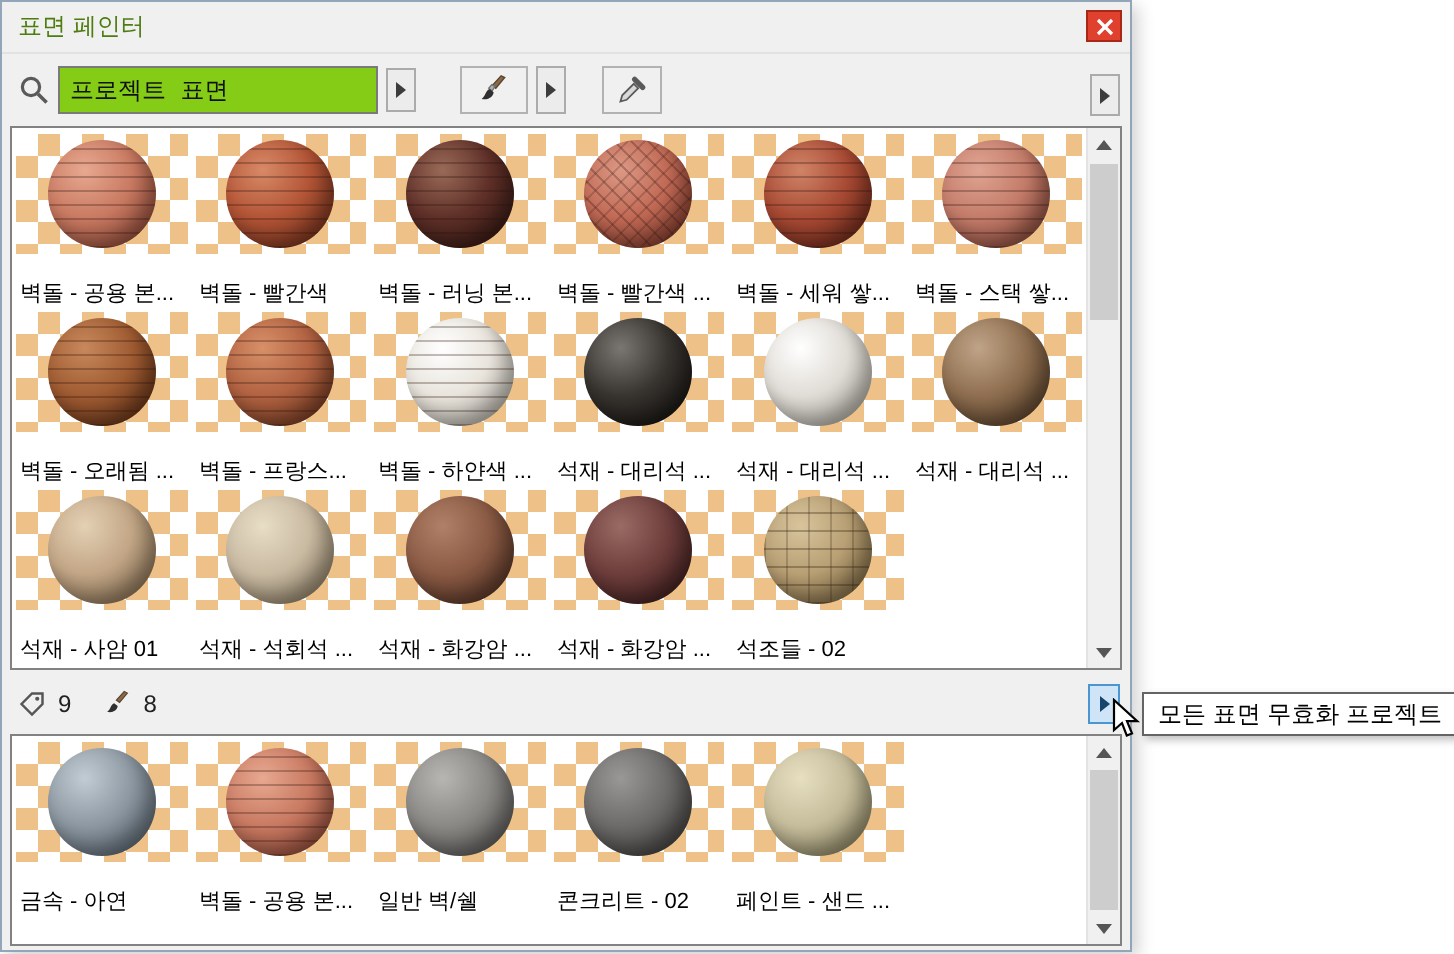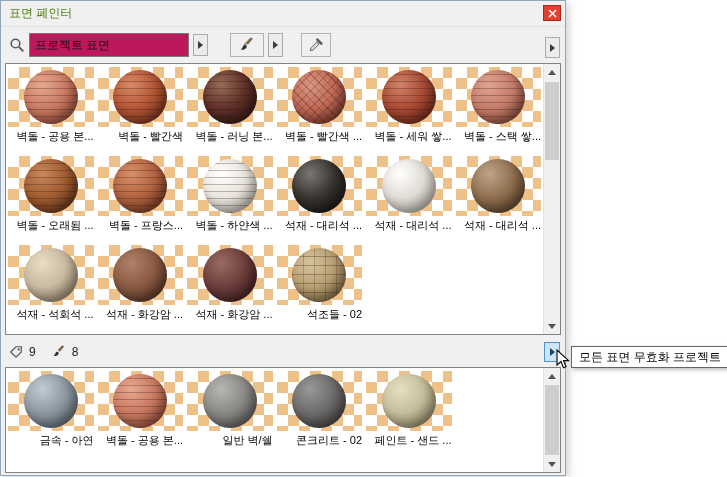--- a/index.html
+++ b/index.html
@@ -26,21 +26,21 @@
     background:#e0402e;border:1px solid #a82818;box-sizing:border-box;
     display:flex;align-items:center;justify-content:center;cursor:pointer;
   }
   
   .toolbar{
     position:absolute;left:0;top:26px;right:0;height:36px;
     display:flex;align-items:center;padding:0 8px;box-sizing:border-box;gap:4px;
   }
   .search-input{
     width:148px;height:20px;border:1px solid #7a7a7a;font-size:12px;
-    padding:1px 5px;font-family:Liberation Serif, serif;background:#be185d;color:#111;
+    padding:1px 5px;font-family:Liberation Mono, monospace;background:#84cc16;color:#111;
   }
   .mini-btn{
     height:22px;min-width:15px;background:#ececec;border:1px solid #ababab;
     box-sizing:border-box;display:flex;align-items:center;justify-content:center;
     cursor:pointer;
   }
   .tool-btn{
     height:24px;min-width:30px;background:#f0f0f0;border:1px solid #b2b2b2;
     box-sizing:border-box;display:flex;align-items:center;justify-content:center;
     cursor:pointer;
@@ -90,22 +90,22 @@
     background:
       repeating-linear-gradient(45deg, rgba(40,15,8,.25) 0 1px, transparent 1px 6px),
       repeating-linear-gradient(-45deg, rgba(40,15,8,.18) 0 1px, transparent 1px 6px);
   }
   .overlay.blocks{
     background:
       repeating-linear-gradient(0deg, rgba(40,25,8,.30) 0 1px, transparent 1px 9px),
       repeating-linear-gradient(90deg, rgba(40,25,8,.22) 0 1px, transparent 1px 11px);
   }
   .tile-label{
-    font-size:11px;color:#000;margin-top:2px;padding-left:2px;
-    white-space:nowrap;overflow:hidden;text-align:right;
+    font-size:11px;color:#000;margin-top:12px;padding-left:2px;
+    white-space:nowrap;overflow:hidden;text-align:left;
   }
   
   .vscroll{
     position:absolute;top:0;right:0;bottom:0;width:17px;background:#f0f0f0;
     border-left:1px solid #e3e3e3;box-sizing:border-box;
   }
   .sb-btn{
     position:absolute;left:0;right:0;height:16px;display:flex;
     align-items:center;justify-content:center;cursor:pointer;background:#f0f0f0;
   }
@@ -261,20 +261,26 @@
           <div class="thumb checker">
             <div class="sphere" style="background: radial-gradient(circle at 34% 28%, rgb(255, 255, 255) 0%, rgb(224, 220, 214) 45%, rgb(146, 144, 134) 95%);"></div>
           </div>
           <div class="tile-label">석재 - 대리석 ...</div>
         </div>
         <div class="tile">
           <div class="thumb checker">
             <div class="sphere" style="background: radial-gradient(circle at 34% 28%, rgb(192, 164, 136) 0%, rgb(143, 111, 80) 45%, rgb(68, 48, 30) 95%);"></div>
           </div>
           <div class="tile-label">석재 - 대리석 ...</div>
+        </div>
+        <div class="tile">
+          <div class="thumb checker">
+            <div class="sphere" style="background: radial-gradient(circle at 34% 28%, rgb(228, 208, 180) 0%, rgb(194, 166, 134) 45%, rgb(108, 88, 64) 95%);"></div>
+          </div>
+          <div class="tile-label">석재 - 사암 01</div>
         </div>
         <div class="tile">
           <div class="thumb checker">
             <div class="sphere" style="background: radial-gradient(circle at 34% 28%, rgb(232, 221, 198) 0%, rgb(201, 186, 162) 45%, rgb(115, 102, 80) 95%);"></div>
           </div>
           <div class="tile-label">석재 - 석회석 ...</div>
         </div>
         <div class="tile">
           <div class="thumb checker">
             <div class="sphere" style="background: radial-gradient(circle at 34% 28%, rgb(176, 128, 104) 0%, rgb(138, 90, 68) 45%, rgb(64, 38, 26) 95%);"></div>

